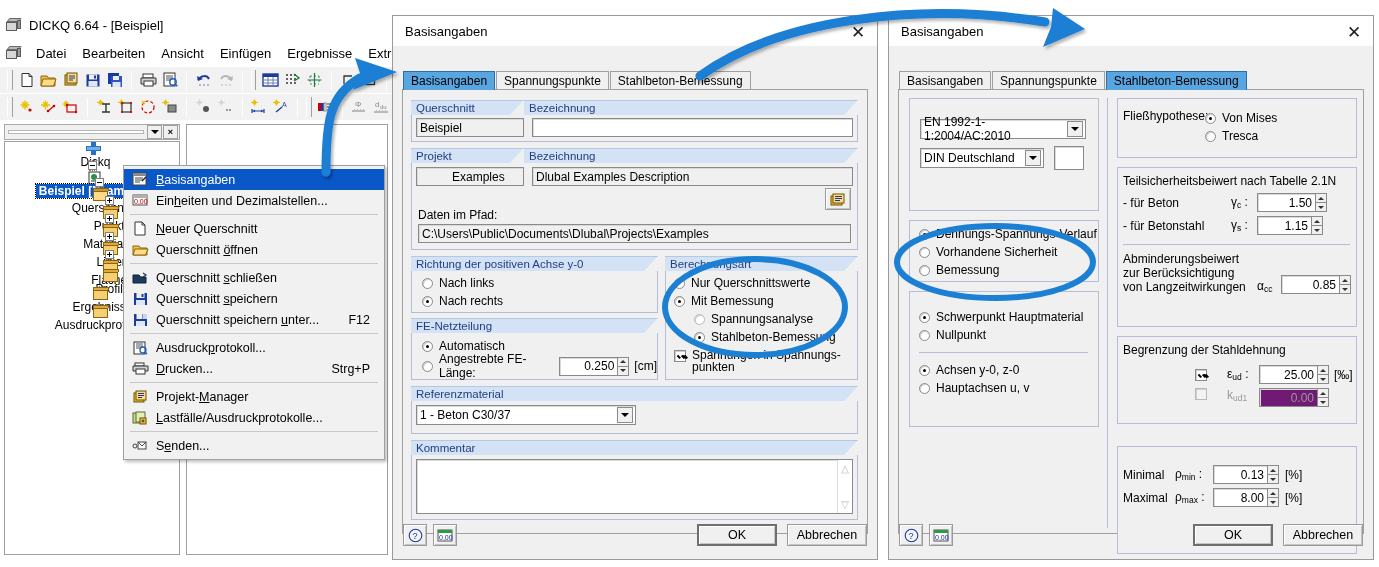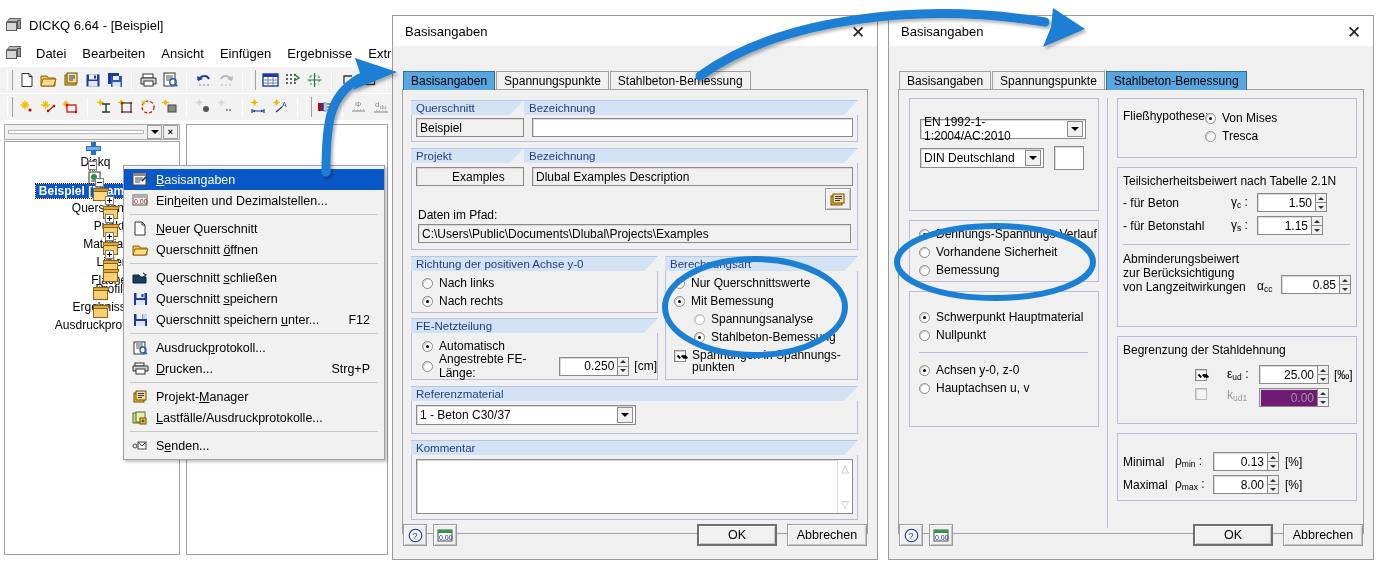--- a/index.html
+++ b/index.html
@@ -1109,21 +1109,21 @@
                       <span class="up"></span>
                     </div>
                     <div>
                       <span class="down"></span>
                     </div>
                   </span>
               </span>
             </div>
           </div>
 
-          <div class="gb-inner" style="border-top:1px solid #b8bcd8; margin-top:9px; height:68px; padding:18px 4px 0 5px;">
+          <div class="gb-inner" style="border-top:1px solid #b8bcd8; margin-top:22px; height:108px; padding:18px 4px 0 5px;">
             <div style="display:flex; align-items:center;">
               <span class="lbl" style="width:52px;">Minimal</span>
               <span class="lbl" style="width:38px;">ρ<span class="sub">min</span> :</span>
               <span class="spin">
                 <span class="val" style="width:54px;">0.13</span>
                 <span class="btns">
                     <div>
                       <span class="up"></span>
                     </div>
                     <div>

